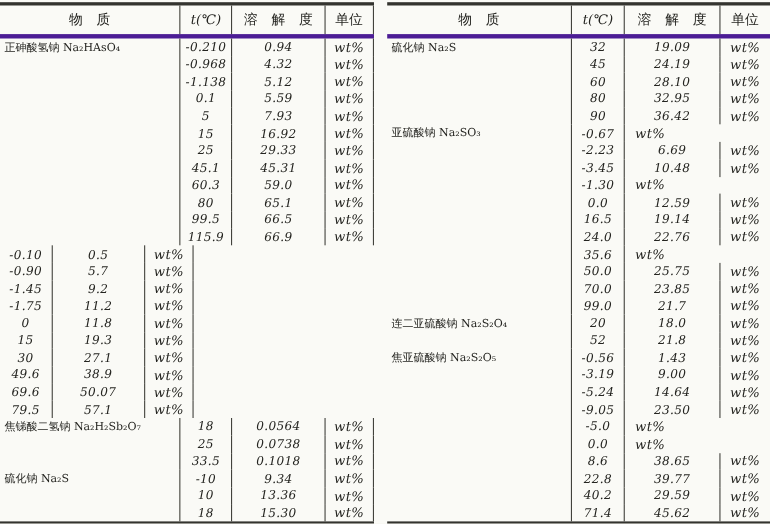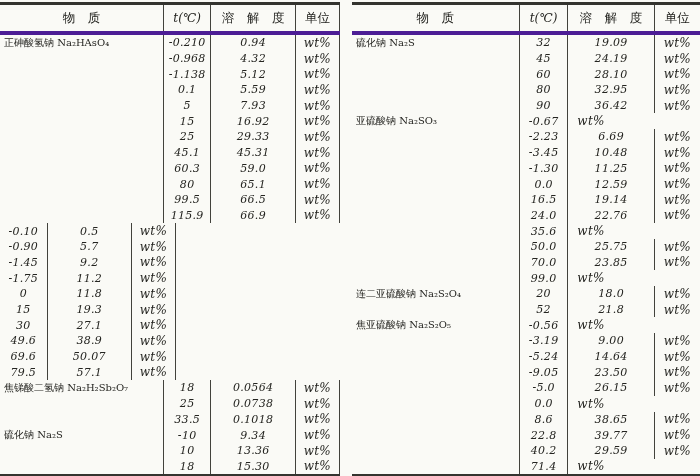--- a/index.html
+++ b/index.html
@@ -322,21 +322,20 @@
               <div class="cell c-sol">6.69</div>
               <div class="cell c-unit">wt%</div>
             </div>
             <div class="row">
               <div class="cell c-t">-3.45</div>
               <div class="cell c-sol">10.48</div>
               <div class="cell c-unit">wt%</div>
             </div>
             <div class="row">
               <div class="cell c-t">-1.30</div>
-              <div class="cell c-sol">11.25</div>
               <div class="cell c-unit">wt%</div>
             </div>
             <div class="row">
               <div class="cell c-t">0.0</div>
               <div class="cell c-sol">12.59</div>
               <div class="cell c-unit">wt%</div>
             </div>
             <div class="row">
               <div class="cell c-t">16.5</div>
               <div class="cell c-sol">19.14</div>
@@ -356,20 +355,21 @@
               <div class="cell c-sol">25.75</div>
               <div class="cell c-unit">wt%</div>
             </div>
             <div class="row">
               <div class="cell c-t">70.0</div>
               <div class="cell c-sol">23.85</div>
               <div class="cell c-unit">wt%</div>
             </div>
             <div class="row">
               <div class="cell c-t">99.0</div>
+              <div class="cell c-sol">21.7</div>
               <div class="cell c-unit">wt%</div>
             </div>
           </div>
         </div>
         <div class="group">
           <div class="g-sub">
             <div class="name">连二亚硫酸钠 Na₂S₂O₄</div>
           </div>
           <div class="g-rows">
             <div class="row">
@@ -384,40 +384,40 @@
             </div>
           </div>
         </div>
         <div class="group">
           <div class="g-sub">
             <div class="name">焦亚硫酸钠 Na₂S₂O₅</div>
           </div>
           <div class="g-rows">
             <div class="row">
               <div class="cell c-t">-0.56</div>
+              <div class="cell c-sol">1.43</div>
               <div class="cell c-unit">wt%</div>
             </div>
             <div class="row">
               <div class="cell c-t">-3.19</div>
               <div class="cell c-sol">9.00</div>
               <div class="cell c-unit">wt%</div>
             </div>
             <div class="row">
               <div class="cell c-t">-5.24</div>
               <div class="cell c-sol">14.64</div>
               <div class="cell c-unit">wt%</div>
             </div>
             <div class="row">
               <div class="cell c-t">-9.05</div>
               <div class="cell c-sol">23.50</div>
               <div class="cell c-unit">wt%</div>
             </div>
             <div class="row">
               <div class="cell c-t">-5.0</div>
-              <div class="cell c-sol">26.15</div>
               <div class="cell c-unit">wt%</div>
             </div>
             <div class="row">
               <div class="cell c-t">0.0</div>
               <div class="cell c-unit">wt%</div>
             </div>
             <div class="row">
               <div class="cell c-t">8.6</div>
               <div class="cell c-sol">38.65</div>
               <div class="cell c-unit">wt%</div>
@@ -427,20 +427,21 @@
               <div class="cell c-sol">39.77</div>
               <div class="cell c-unit">wt%</div>
             </div>
             <div class="row">
               <div class="cell c-t">40.2</div>
               <div class="cell c-sol">29.59</div>
               <div class="cell c-unit">wt%</div>
             </div>
             <div class="row">
               <div class="cell c-t">71.4</div>
+              <div class="cell c-sol">45.62</div>
               <div class="cell c-unit">wt%</div>
             </div>
           </div>
         </div>
       </div>
   </div>
 
 </div>
 
 </body></html>

